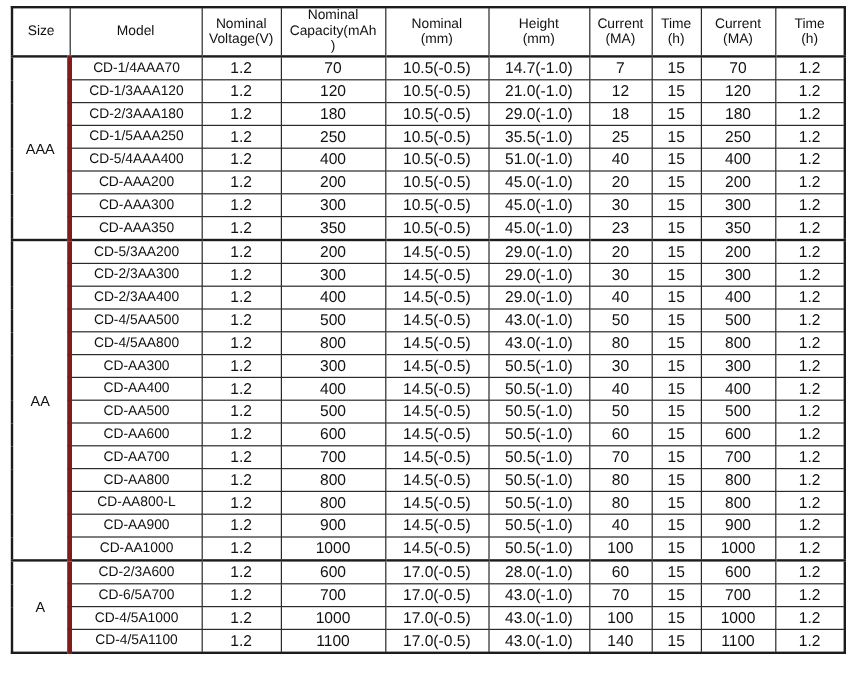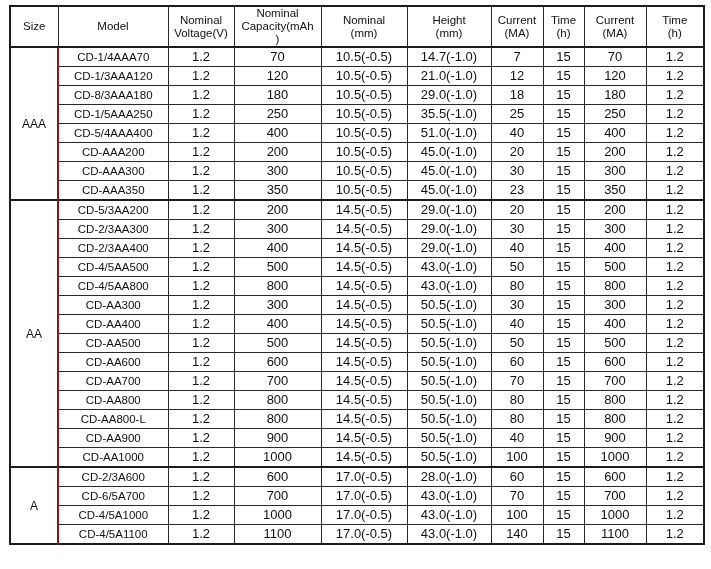--- a/index.html
+++ b/index.html
@@ -45,21 +45,21 @@
     height: 18px;
     font-size: 13px;
     line-height: 18px;
     white-space: nowrap;
   }
   .spec tbody td.model-cell {
     font-size: 11.5px;
   }
   .spec tbody td.size-cell {
     font-size: 12px;
-    border-right: 2px solid #7f1d1d;
+    border-right: 4px solid #7f1d1d;
   }
   .spec tbody tr.group-start td {
     border-top: 2px solid #1c1c1c;
     margin-top: 27px;
   }
 </style>
 </head>
 <body>
 
 <div class="page">
@@ -117,21 +117,21 @@
           <td class="voltage-cell">1.2</td>
           <td class="capacity-cell">120</td>
           <td class="diameter-cell">10.5(-0.5)</td>
           <td class="height-cell">21.0(-1.0)</td>
           <td class="current1-cell">12</td>
           <td class="time1-cell">15</td>
           <td class="current2-cell">120</td>
           <td class="time2-cell">1.2</td>
         </tr>
         <tr>
-          <td class="model-cell">CD-8/3AAA180</td>
+          <td class="model-cell">CD-2/3AAA180</td>
           <td class="voltage-cell">1.2</td>
           <td class="capacity-cell">180</td>
           <td class="diameter-cell">10.5(-0.5)</td>
           <td class="height-cell">29.0(-1.0)</td>
           <td class="current1-cell">18</td>
           <td class="time1-cell">15</td>
           <td class="current2-cell">180</td>
           <td class="time2-cell">1.2</td>
         </tr>
         <tr>

